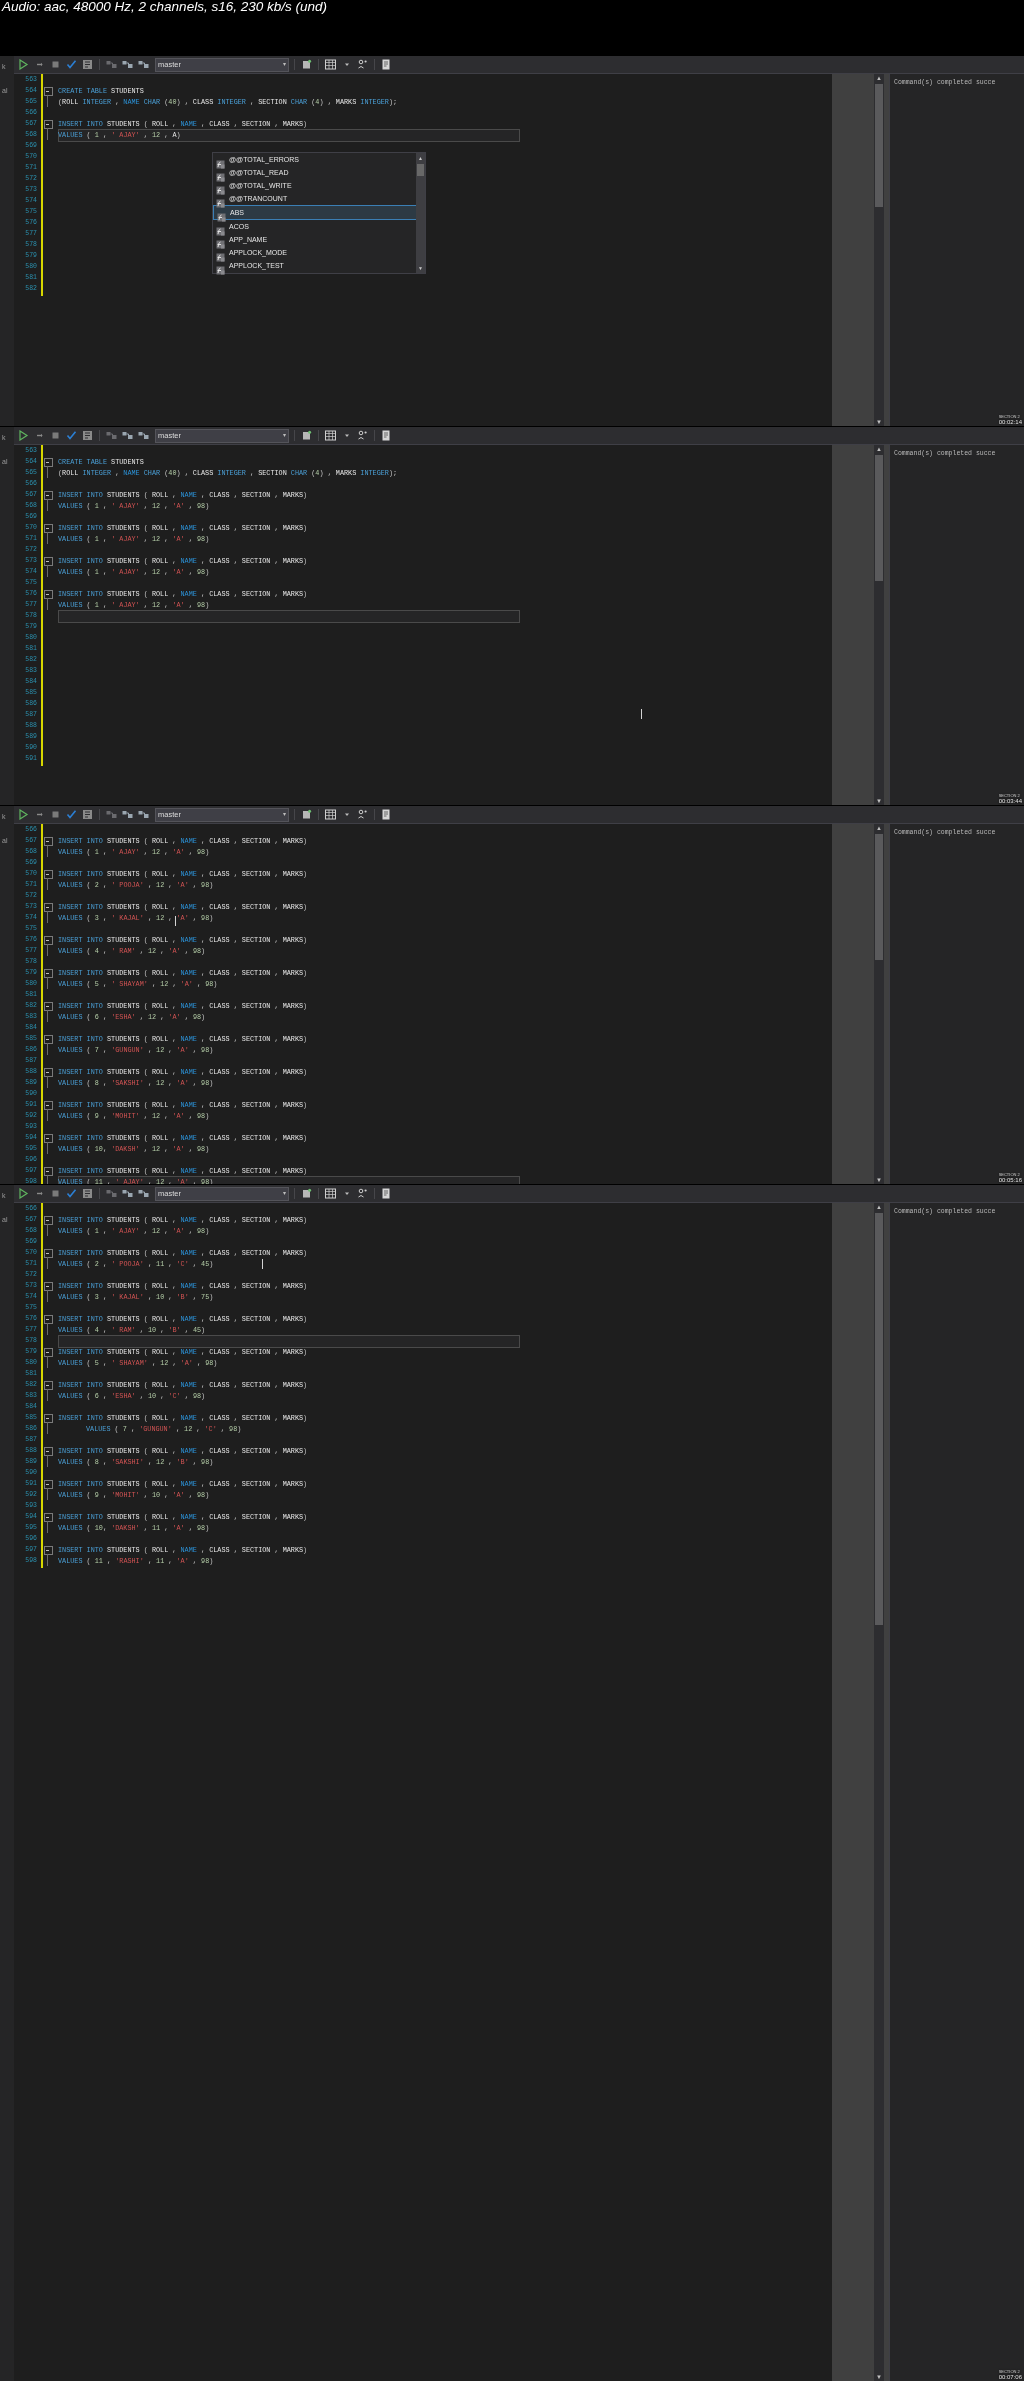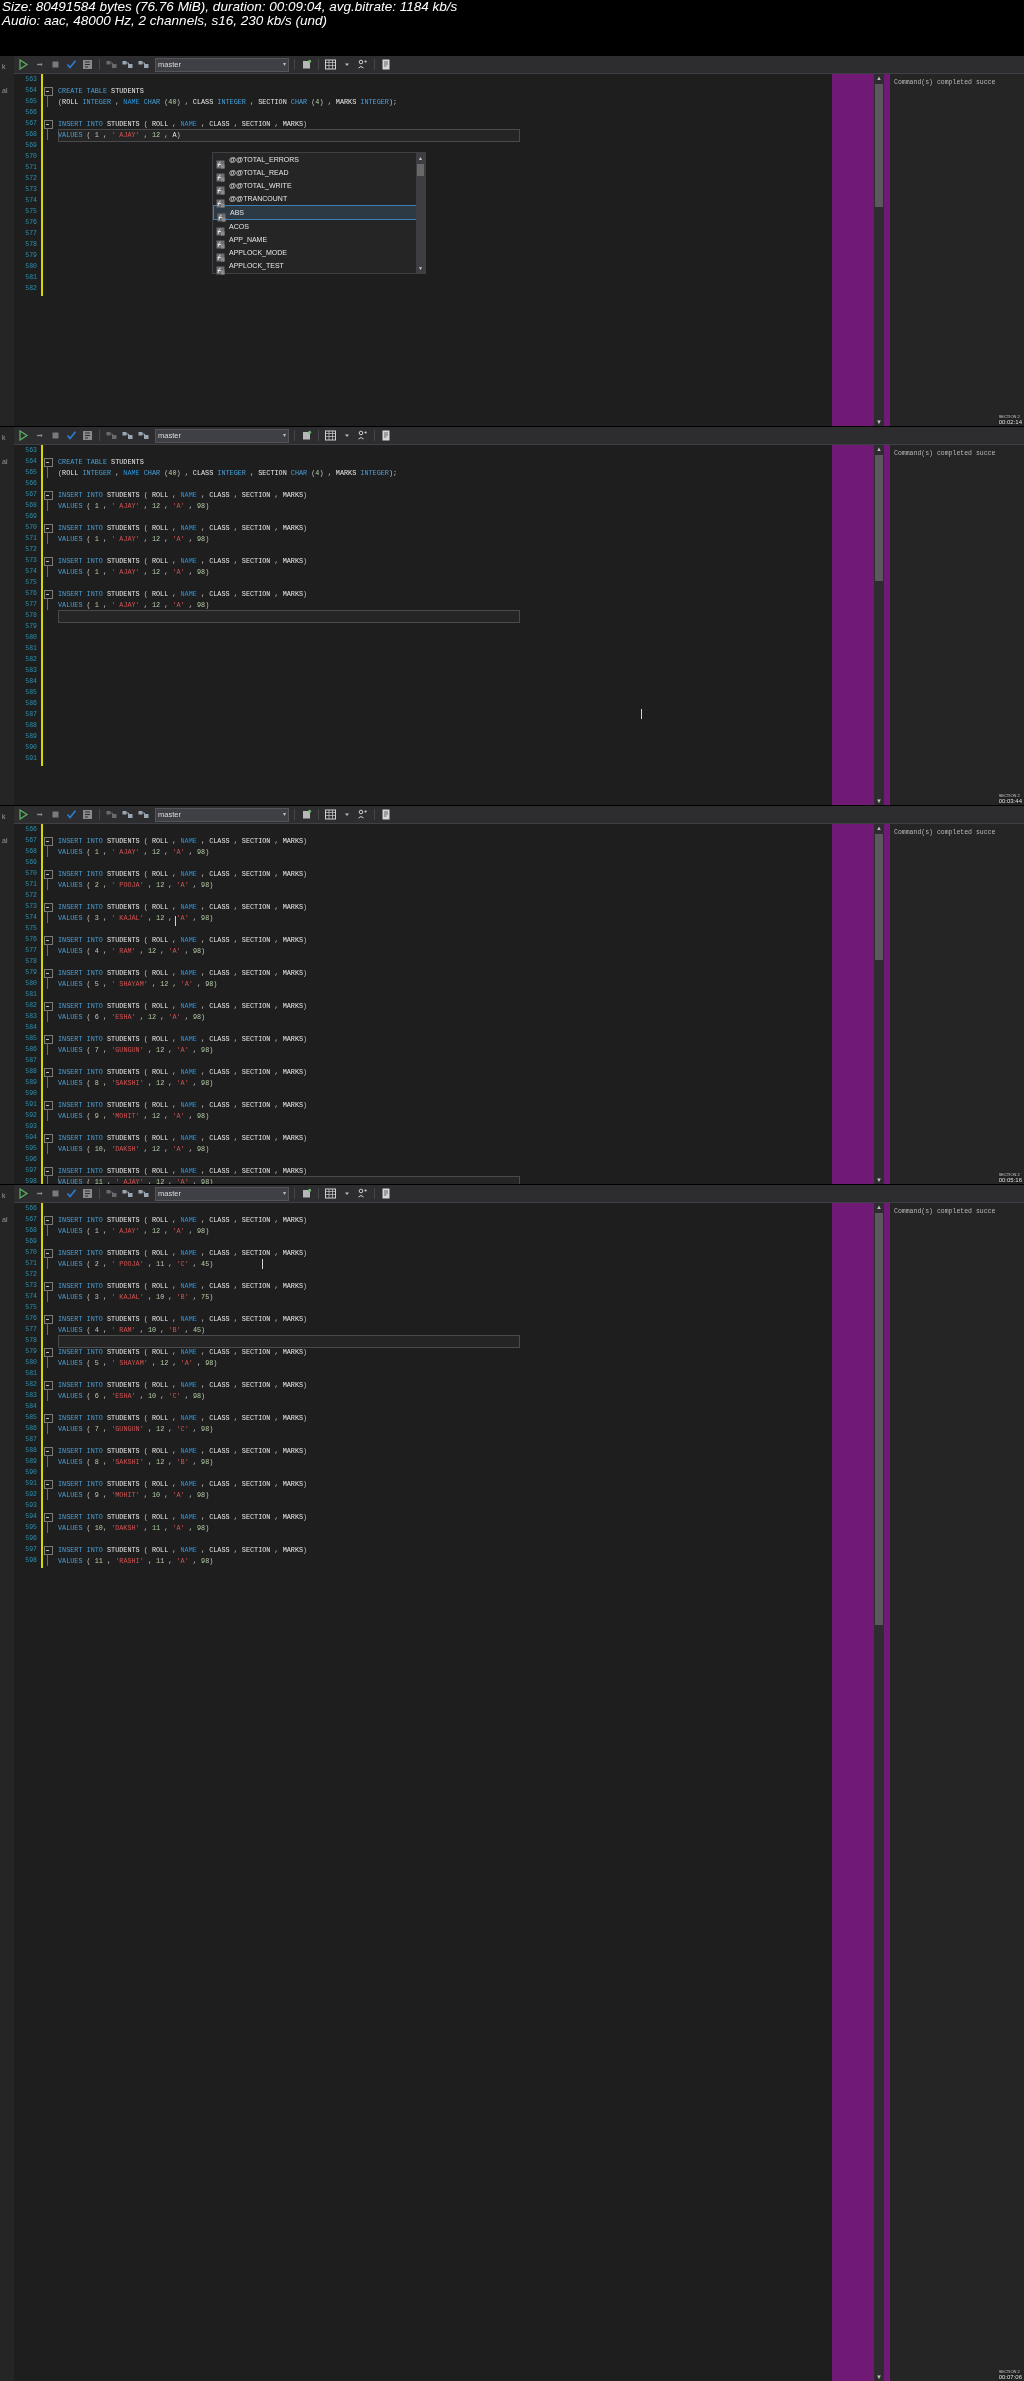--- a/index.html
+++ b/index.html
@@ -5,21 +5,21 @@
   html,body{margin:0;padding:0;background:#000;}
   body{width:1024px;height:2381px;font-family:"Liberation Sans",sans-serif;overflow:hidden;}
 
   
   .mediainfo{position:absolute;left:0;top:0;width:1024px;height:56px;background:#000;}
   .mediainfo .line{color:#ffffff;font-style:italic;font-size:13.5px;line-height:13.8px;
     white-space:nowrap;padding-left:2px;font-family:"Liberation Sans",sans-serif;}
   .mediainfo .line.l1{padding-top:1px;}
 
   
-  .panel{position:absolute;left:0;width:1024px;background:#701a75;overflow:hidden;}
+  .panel{position:absolute;left:0;width:1024px;background:#404040;overflow:hidden;}
   .p1{top:56px;height:370px;}
   .p2{top:427px;height:378px;}
   .p3{top:806px;height:378px;}
   .p4{top:1185px;height:1196px;}
 
   .sidestrip{position:absolute;left:0;top:0;width:14px;height:100%;background:#252526;
      border-right:1px solid #333;}
   .sidestrip .sl{color:#9a9a9a;font-size:7px;padding-left:2px;line-height:10px;}
 
   
@@ -99,21 +99,20 @@
      text-align:center;line-height:8px;}
 
   .bluesq{position:absolute;width:8px;height:8px;background:#1d6fa5;}
   .bluesq:after{content:"";position:absolute;left:1px;top:1px;width:6px;height:6px;
      border:1px solid #7fb8dd;}
 </style>
 </head>
 <body>
 
 <div class="mediainfo">
-  <div class="line">Size: 80491584 bytes (76.76 MiB), duration: 00:09:04, avg.bitrate: 1184 kb/s</div>
   <div class="line">Audio: aac, 48000 Hz, 2 channels, s16, 230 kb/s (und)</div>
 </div>
 
 <div id="panel-host">
     <div class="panel p1" style="top: 56px; height: 370px;">
       <div class="sidestrip">
         <div class="sl" style="margin-top: 6px;">k</div>
         <div class="sl" style="margin-top: 14px;">al</div>
         <div class="sl" style="margin-top: 14px;"></div>
       </div>
@@ -996,21 +995,21 @@
           <div class="cl" style="top: 111px;"><span class="k">INSERT</span> <span class="k">INTO</span> <span class="id">STUDENTS</span> <span class="pn">(</span> <span class="id">ROLL</span> <span class="pn">,</span> <span class="nm">NAME</span> <span class="pn">,</span> <span class="id">CLASS</span> <span class="pn">,</span> <span class="id">SECTION</span> <span class="pn">,</span> <span class="id">MARKS</span><span class="pn">)</span></div>
           <div class="cl" style="top: 122px;"><span class="k">VALUES</span> <span class="pn">(</span> <span class="nu">4</span> <span class="pn">,</span> <span class="st">' RAM'</span> <span class="pn">,</span> <span class="nu">10</span> <span class="pn">,</span> <span class="st">'B'</span> <span class="pn">,</span> <span class="nu">45</span><span class="pn">)</span></div>
           <div class="cl" style="top: 133px;"></div>
           <div class="cl" style="top: 144px;"><span class="k">INSERT</span> <span class="k">INTO</span> <span class="id">STUDENTS</span> <span class="pn">(</span> <span class="id">ROLL</span> <span class="pn">,</span> <span class="nm">NAME</span> <span class="pn">,</span> <span class="id">CLASS</span> <span class="pn">,</span> <span class="id">SECTION</span> <span class="pn">,</span> <span class="id">MARKS</span><span class="pn">)</span></div>
           <div class="cl" style="top: 155px;"><span class="k">VALUES</span> <span class="pn">(</span> <span class="nu">5</span> <span class="pn">,</span> <span class="st">' SHAYAM'</span> <span class="pn">,</span> <span class="nu">12</span> <span class="pn">,</span> <span class="st">'A'</span> <span class="pn">,</span> <span class="nu">98</span><span class="pn">)</span></div>
           <div class="cl" style="top: 166px;"></div>
           <div class="cl" style="top: 177px;"><span class="k">INSERT</span> <span class="k">INTO</span> <span class="id">STUDENTS</span> <span class="pn">(</span> <span class="id">ROLL</span> <span class="pn">,</span> <span class="nm">NAME</span> <span class="pn">,</span> <span class="id">CLASS</span> <span class="pn">,</span> <span class="id">SECTION</span> <span class="pn">,</span> <span class="id">MARKS</span><span class="pn">)</span></div>
           <div class="cl" style="top: 188px;"><span class="k">VALUES</span> <span class="pn">(</span> <span class="nu">6</span> <span class="pn">,</span> <span class="st">'ESHA'</span> <span class="pn">,</span> <span class="nu">10</span> <span class="pn">,</span> <span class="st">'C'</span> <span class="pn">,</span> <span class="nu">98</span><span class="pn">)</span></div>
           <div class="cl" style="top: 199px;"></div>
           <div class="cl" style="top: 210px;"><span class="k">INSERT</span> <span class="k">INTO</span> <span class="id">STUDENTS</span> <span class="pn">(</span> <span class="id">ROLL</span> <span class="pn">,</span> <span class="nm">NAME</span> <span class="pn">,</span> <span class="id">CLASS</span> <span class="pn">,</span> <span class="id">SECTION</span> <span class="pn">,</span> <span class="id">MARKS</span><span class="pn">)</span></div>
-          <div class="cl" style="top: 221px;"><span class="k">VALUES</span> <span class="pn">(</span> <span class="nu">7</span> <span class="pn">,</span> <span class="st">'GUNGUN'</span> <span class="pn">,</span> <span class="nu">12</span> <span class="pn">,</span> <span class="st">'C'</span> <span class="pn">,</span> <span class="nu">98</span><span class="pn">)</span></div>
+          <div class="cl" style="top: 221px; margin-left: 28px;"><span class="k">VALUES</span> <span class="pn">(</span> <span class="nu">7</span> <span class="pn">,</span> <span class="st">'GUNGUN'</span> <span class="pn">,</span> <span class="nu">12</span> <span class="pn">,</span> <span class="st">'C'</span> <span class="pn">,</span> <span class="nu">98</span><span class="pn">)</span></div>
           <div class="cl" style="top: 232px;"></div>
           <div class="cl" style="top: 243px;"><span class="k">INSERT</span> <span class="k">INTO</span> <span class="id">STUDENTS</span> <span class="pn">(</span> <span class="id">ROLL</span> <span class="pn">,</span> <span class="nm">NAME</span> <span class="pn">,</span> <span class="id">CLASS</span> <span class="pn">,</span> <span class="id">SECTION</span> <span class="pn">,</span> <span class="id">MARKS</span><span class="pn">)</span></div>
           <div class="cl" style="top: 254px;"><span class="k">VALUES</span> <span class="pn">(</span> <span class="nu">8</span> <span class="pn">,</span> <span class="st">'SAKSHI'</span> <span class="pn">,</span> <span class="nu">12</span> <span class="pn">,</span> <span class="st">'B'</span> <span class="pn">,</span> <span class="nu">98</span><span class="pn">)</span></div>
           <div class="cl" style="top: 265px;"></div>
           <div class="cl" style="top: 276px;"><span class="k">INSERT</span> <span class="k">INTO</span> <span class="id">STUDENTS</span> <span class="pn">(</span> <span class="id">ROLL</span> <span class="pn">,</span> <span class="nm">NAME</span> <span class="pn">,</span> <span class="id">CLASS</span> <span class="pn">,</span> <span class="id">SECTION</span> <span class="pn">,</span> <span class="id">MARKS</span><span class="pn">)</span></div>
           <div class="cl" style="top: 287px;"><span class="k">VALUES</span> <span class="pn">(</span> <span class="nu">9</span> <span class="pn">,</span> <span class="st">'MOHIT'</span> <span class="pn">,</span> <span class="nu">10</span> <span class="pn">,</span> <span class="st">'A'</span> <span class="pn">,</span> <span class="nu">98</span><span class="pn">)</span></div>
           <div class="cl" style="top: 298px;"></div>
           <div class="cl" style="top: 309px;"><span class="k">INSERT</span> <span class="k">INTO</span> <span class="id">STUDENTS</span> <span class="pn">(</span> <span class="id">ROLL</span> <span class="pn">,</span> <span class="nm">NAME</span> <span class="pn">,</span> <span class="id">CLASS</span> <span class="pn">,</span> <span class="id">SECTION</span> <span class="pn">,</span> <span class="id">MARKS</span><span class="pn">)</span></div>
           <div class="cl" style="top: 320px;"><span class="k">VALUES</span> <span class="pn">(</span> <span class="nu">10</span><span class="pn">,</span> <span class="st">'DAKSH'</span> <span class="pn">,</span> <span class="nu">11</span> <span class="pn">,</span> <span class="st">'A'</span> <span class="pn">,</span> <span class="nu">98</span><span class="pn">)</span></div>
           <div class="cl" style="top: 331px;"></div>

